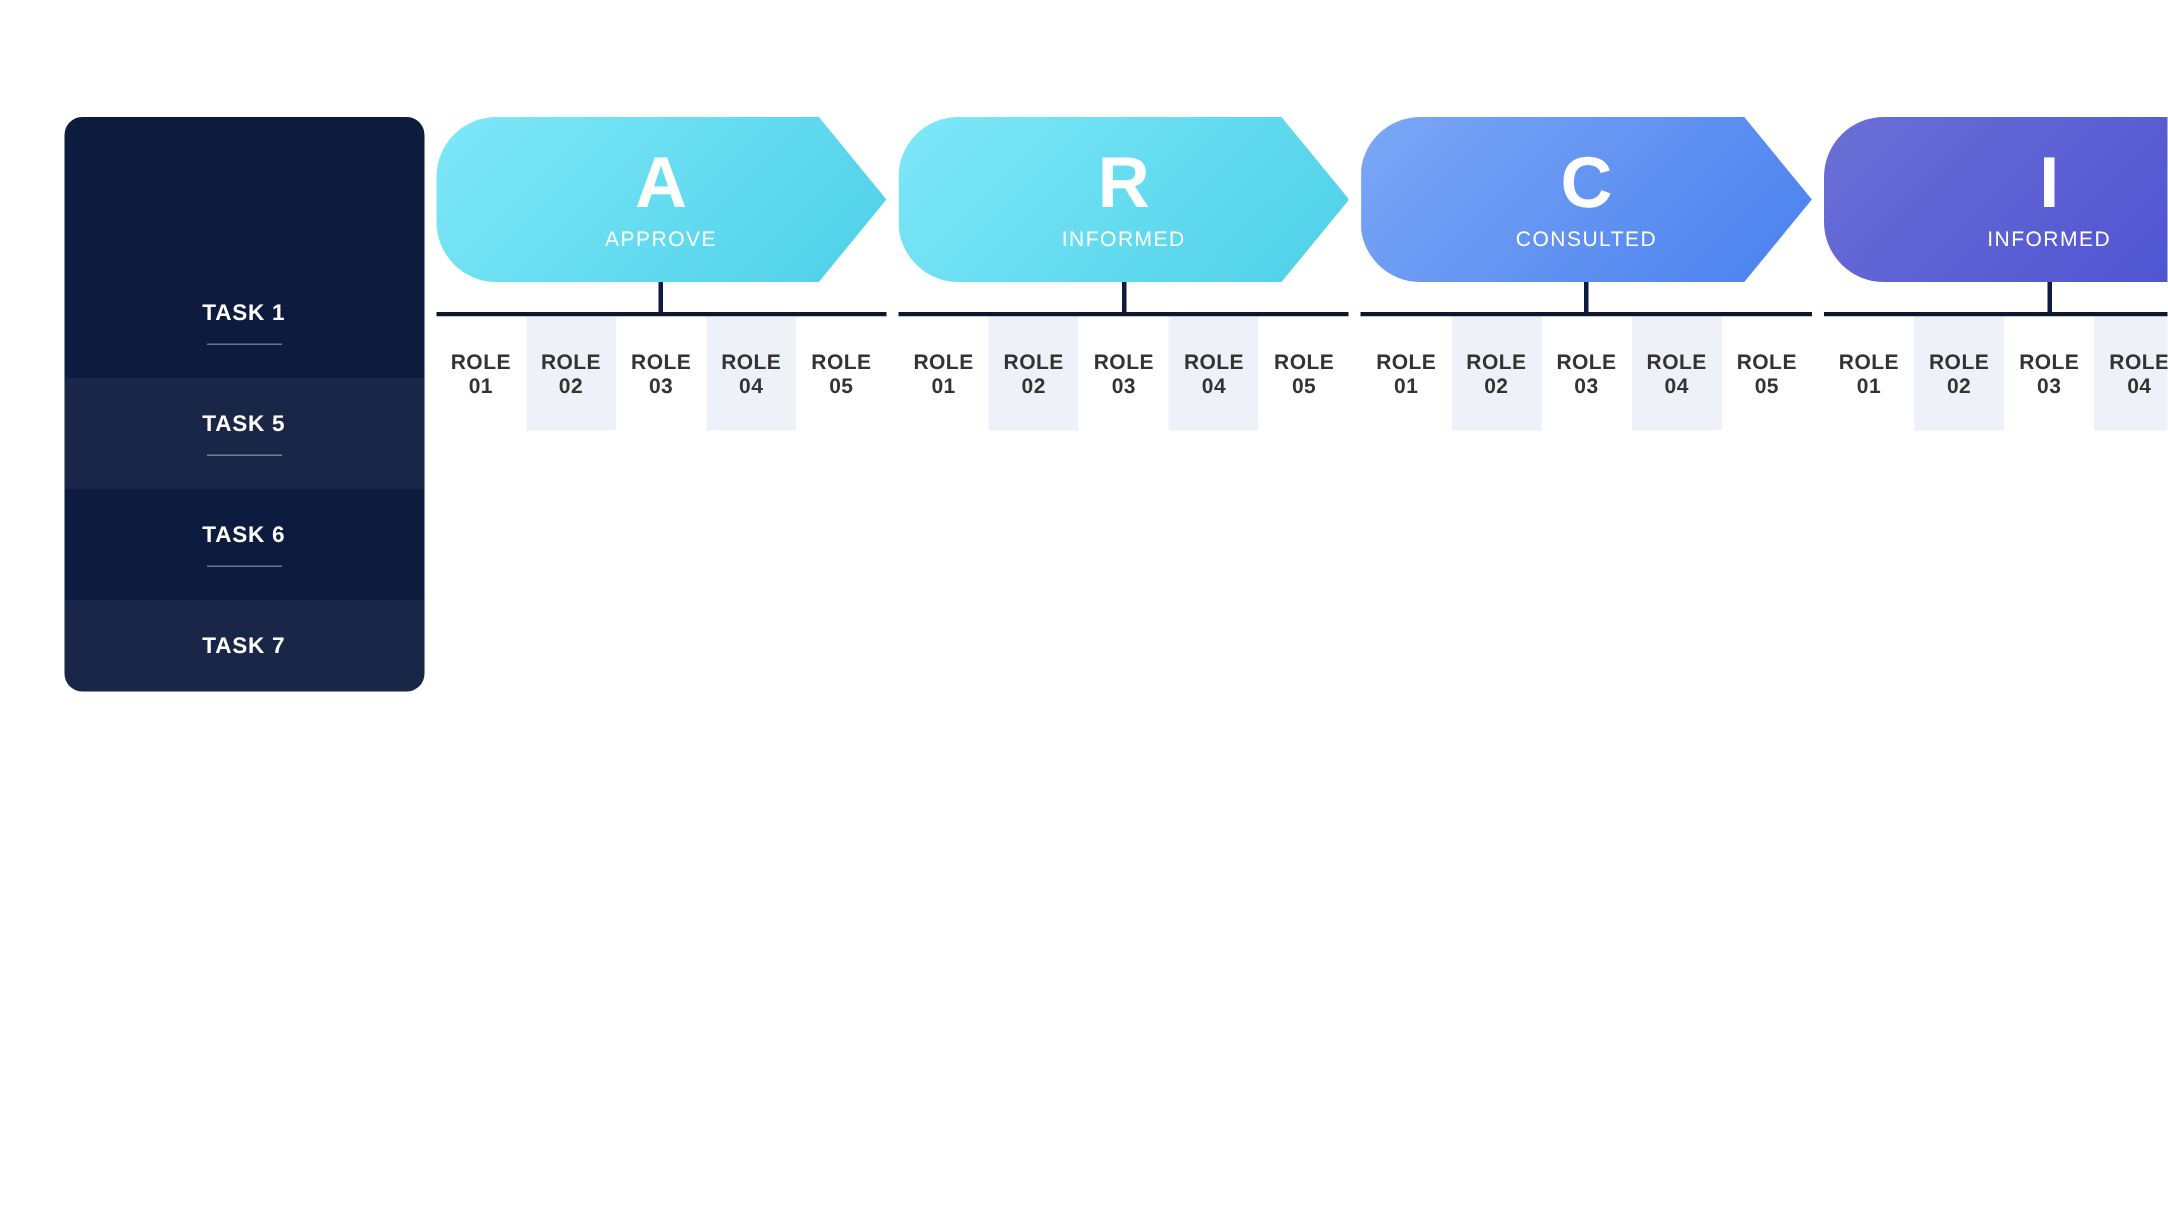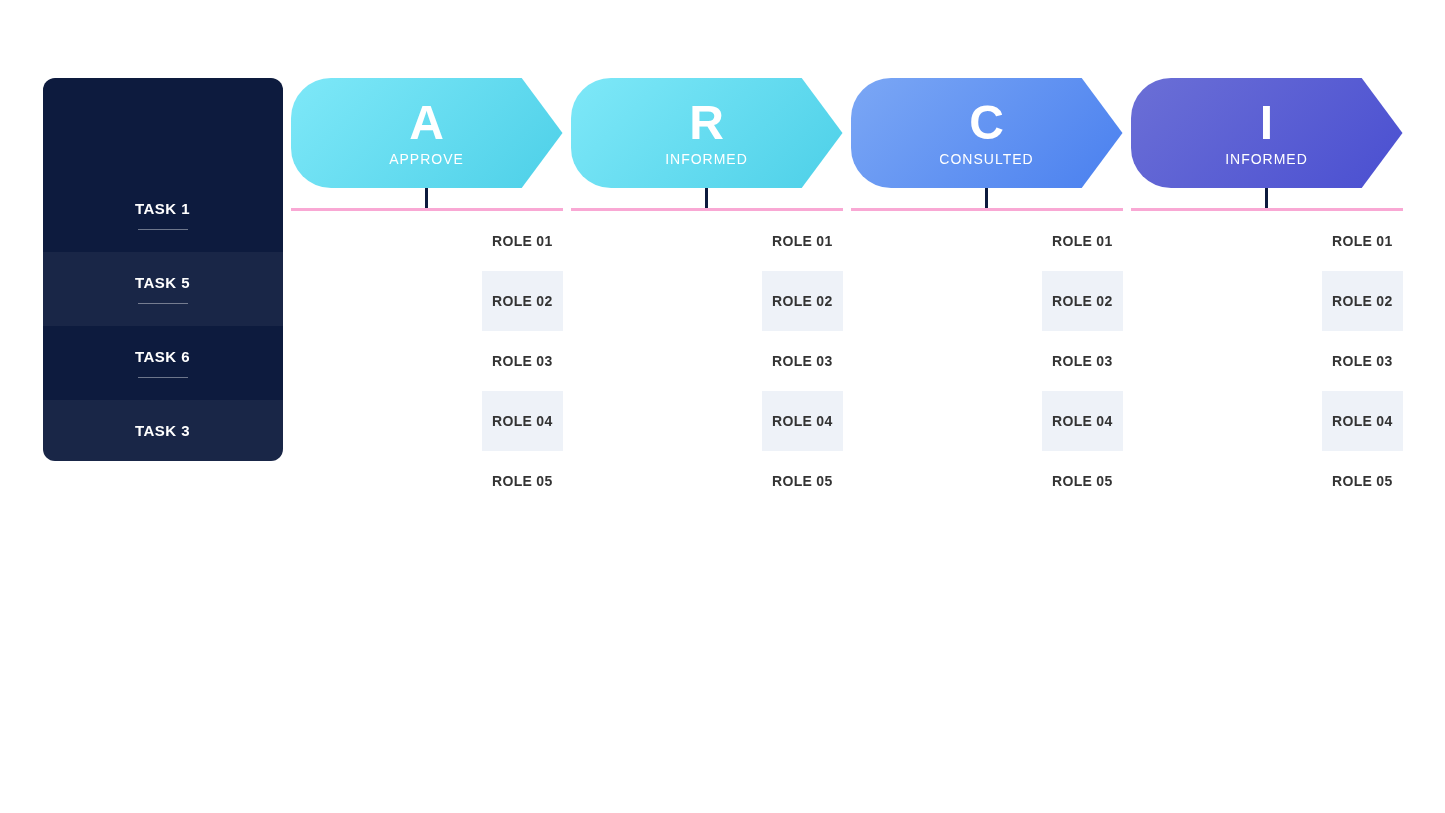--- a/index.html
+++ b/index.html
@@ -128,24 +128,22 @@
       font-size: 14px;
       font-weight: 400;
       color: #ffffff;
       letter-spacing: 1px;
       margin-top: 4px;
     }
 
     
     .role-cells {
       display: flex;
-      flex-direction: column;
       width: 100%;
-      border-top: 3px solid #f9a8d4;
-      align-items: flex-end;
+      border-top: 3px solid #0f172a;
     }
 
     .role-cell {
       font-size: 14px;
       font-weight: 600;
       color: #333;
       letter-spacing: 0.5px;
       text-align: center;
       padding: 22px 10px;
       letter-spacing: 0.3px;
@@ -174,21 +172,21 @@
 
 <div class="matrix-container">
 
   <div class="tasks-col">
     <div class="tasks-header"></div>
     <div class="tasks-list">
 
     <div class="task-item">TASK 1</div>
         <div class="task-item">TASK 5</div>
         <div class="task-item">TASK 6</div>
-        <div class="task-item">TASK 3</div>
+        <div class="task-item">TASK 7</div>
       </div>
   </div>
 
   <div id="role-columns" style="display:flex; flex:1; gap:0;">
   <div style="flex: 1 1 0%; display: flex; flex-direction: column; margin-left: 8px;">
         <div class="banner banner-a">
           <div class="banner-letter">A</div>
           <div class="banner-label">APPROVE</div>
         </div>
         <div class="vertical-line"></div>

